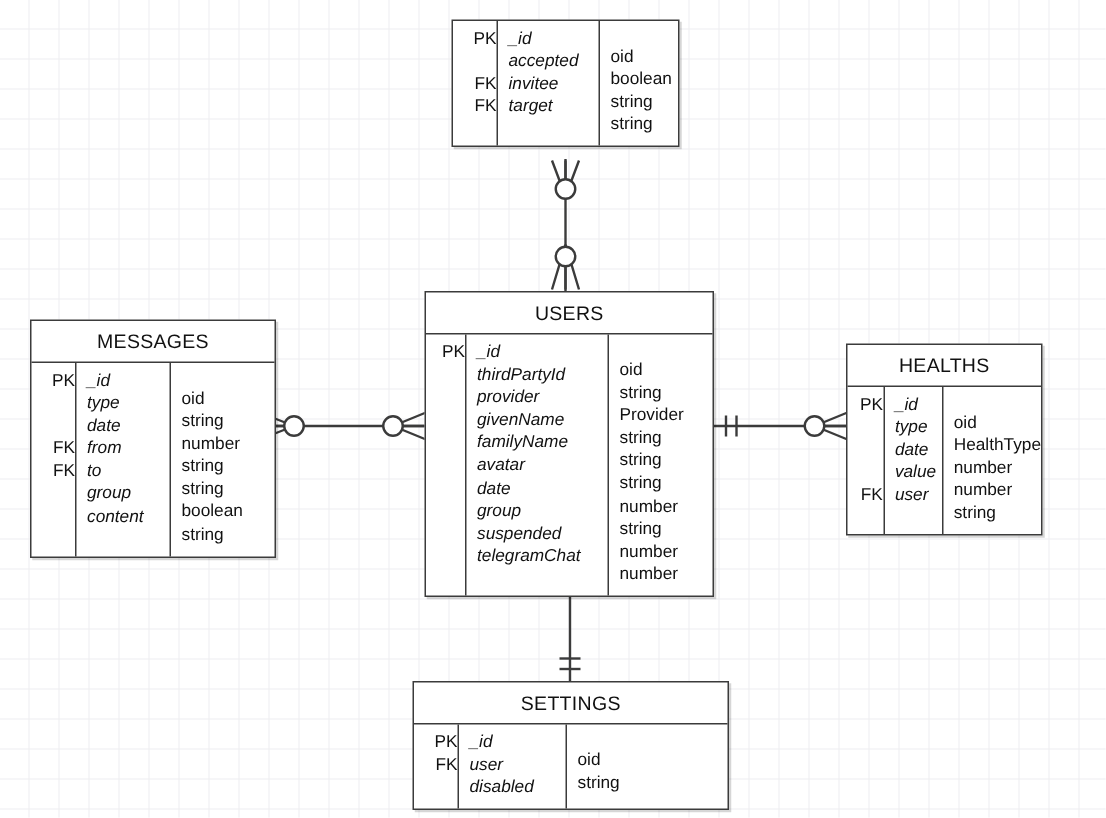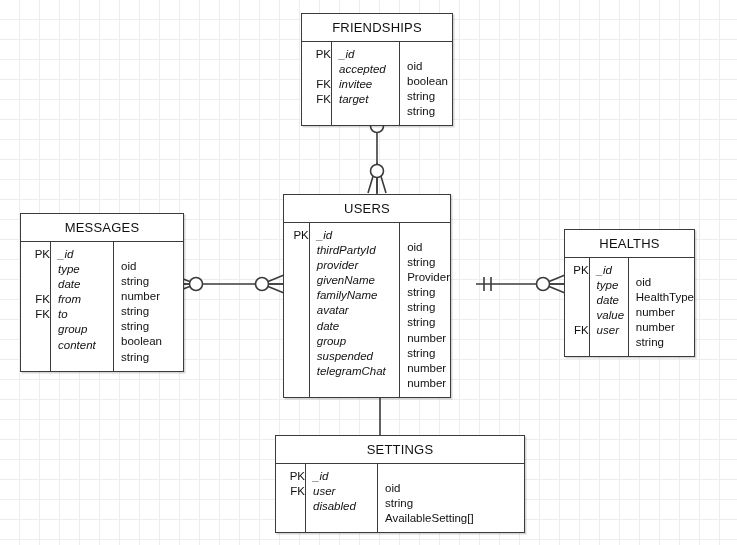--- a/index.html
+++ b/index.html
@@ -111,21 +111,20 @@
         <line x1="373" y1="386" x2="387" y2="386"></line>
         <line x1="373" y1="393" x2="387" y2="393"></line>
         <line x1="373" y1="439" x2="387" y2="439"></line>
         <line x1="373" y1="446" x2="387" y2="446"></line>
       </g>
 
     </g>
   </svg>
 
 <div class="entity" style="left: 301px; top: 13px; width: 152px;">
-      <div class="ent-title">FRIENDSHIPS</div>
       <div class="ent-body">
         <div class="col-key" style="width: 30px;">
           <div class="cell">PK</div>
           <div class="cell blank">&nbsp;</div>
           <div class="cell">FK</div>
           <div class="cell">FK</div>
         </div>
         <div class="col-name" style="width: 68px;">
           <div class="cell">_id</div>
           <div class="cell">accepted</div>
@@ -165,21 +164,21 @@
           <div class="cell">oid</div>
           <div class="cell">string</div>
           <div class="cell">number</div>
           <div class="cell">string</div>
           <div class="cell">string</div>
           <div class="cell">boolean</div>
           <div class="cell">string</div>
         </div>
       </div>
     </div>
-    <div class="entity" style="left: 283px; top: 194px; width: 168px;">
+    <div class="entity" style="left: 283px; top: 194px; width: 193px;">
       <div class="ent-title">USERS</div>
       <div class="ent-body">
         <div class="col-key" style="width: 27px;">
           <div class="cell">PK</div>
           <div class="cell blank">&nbsp;</div>
           <div class="cell blank">&nbsp;</div>
           <div class="cell blank">&nbsp;</div>
           <div class="cell blank">&nbsp;</div>
           <div class="cell blank">&nbsp;</div>
           <div class="cell blank">&nbsp;</div>
@@ -232,33 +231,32 @@
         </div>
         <div class="col-type">
           <div class="cell">oid</div>
           <div class="cell">HealthType</div>
           <div class="cell">number</div>
           <div class="cell">number</div>
           <div class="cell">string</div>
         </div>
       </div>
     </div>
-    <div class="entity" style="left: 275px; top: 435px; width: 250px;">
+    <div class="entity" style="left: 275px; top: 454px; width: 211px;">
       <div class="ent-title">SETTINGS</div>
       <div class="ent-body">
         <div class="col-key" style="width: 30px;">
           <div class="cell">PK</div>
           <div class="cell">FK</div>
           <div class="cell blank">&nbsp;</div>
         </div>
         <div class="col-name" style="width: 72px;">
           <div class="cell">_id</div>
           <div class="cell">user</div>
           <div class="cell">disabled</div>
         </div>
         <div class="col-type">
           <div class="cell">oid</div>
           <div class="cell">string</div>
-          <div class="cell">AvailableSetting[]</div>
         </div>
       </div>
     </div>
   </div>
 
 </body></html>

